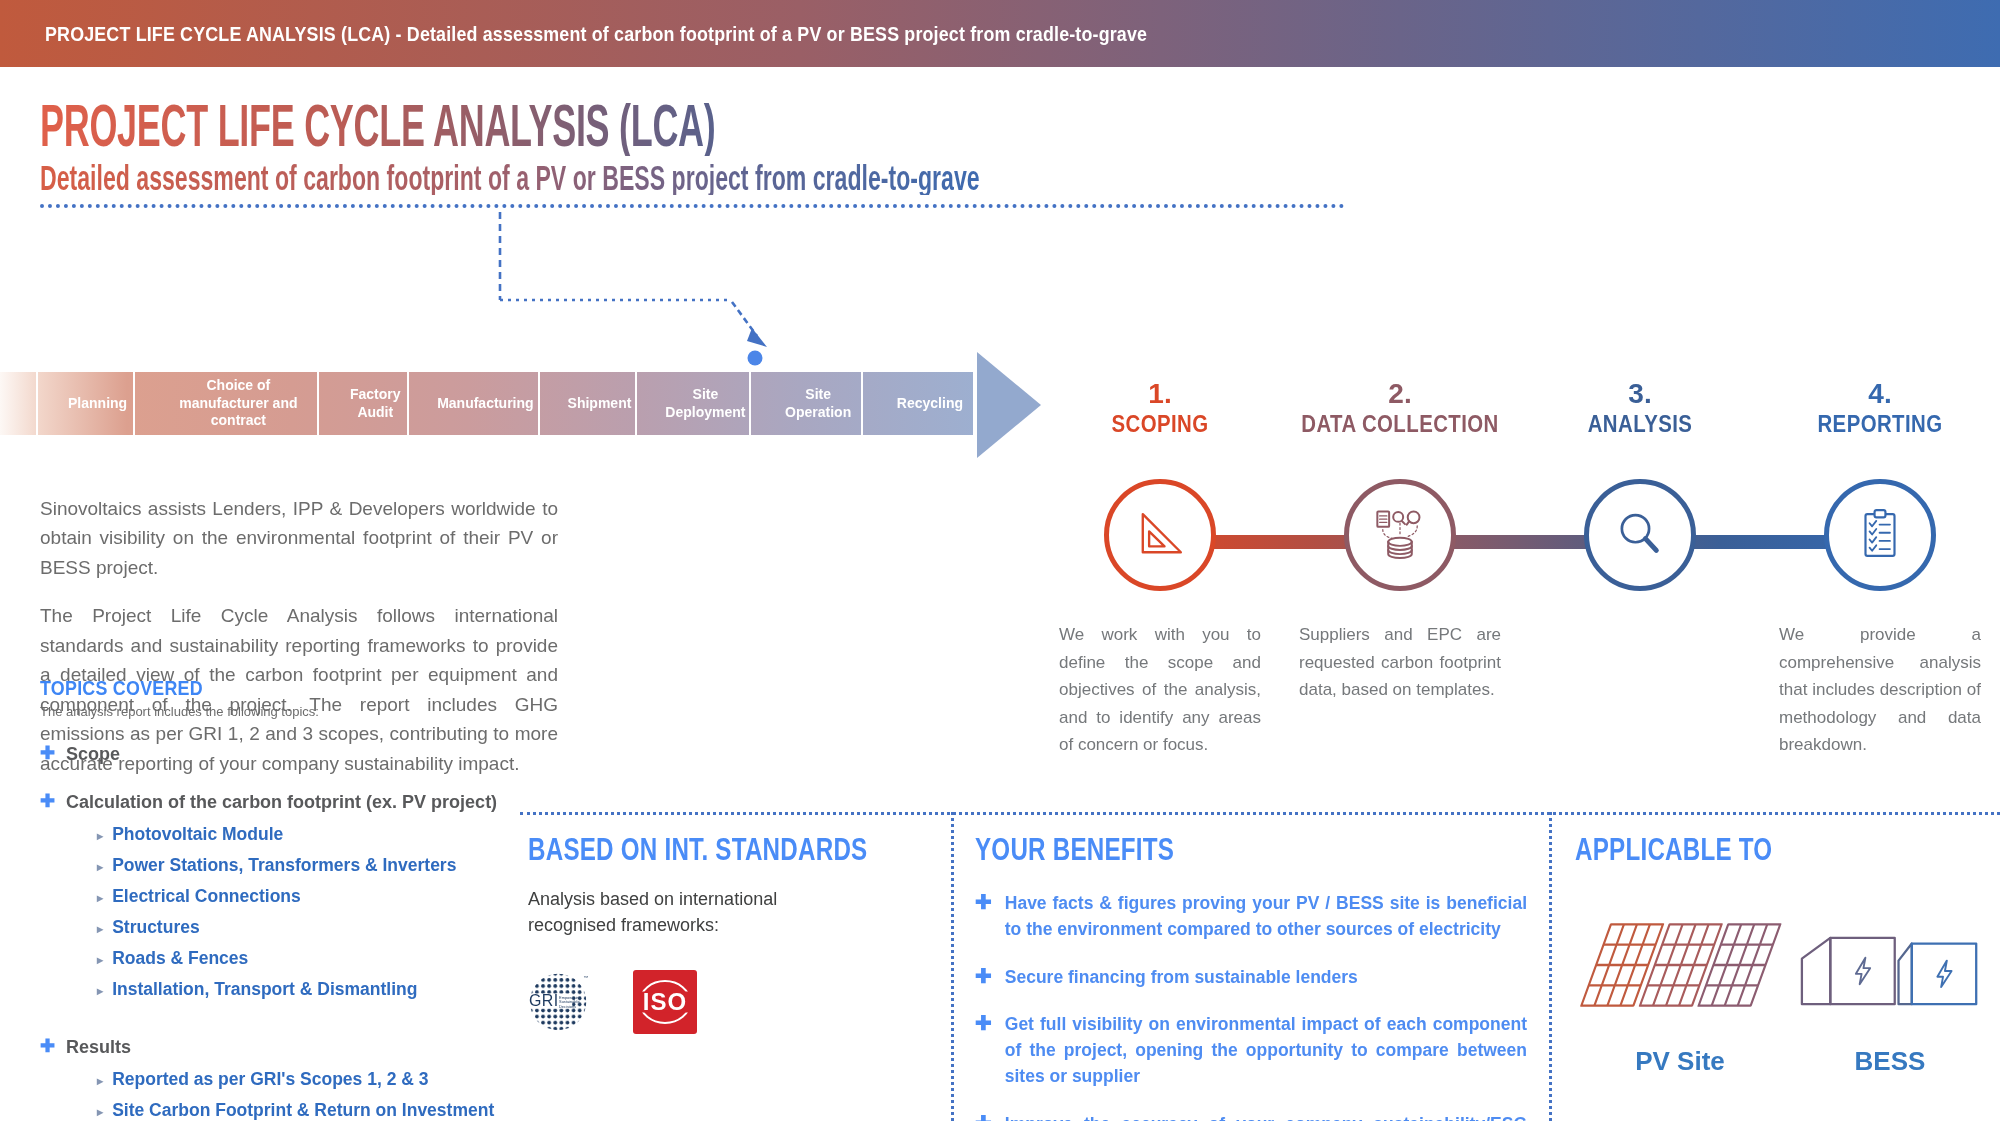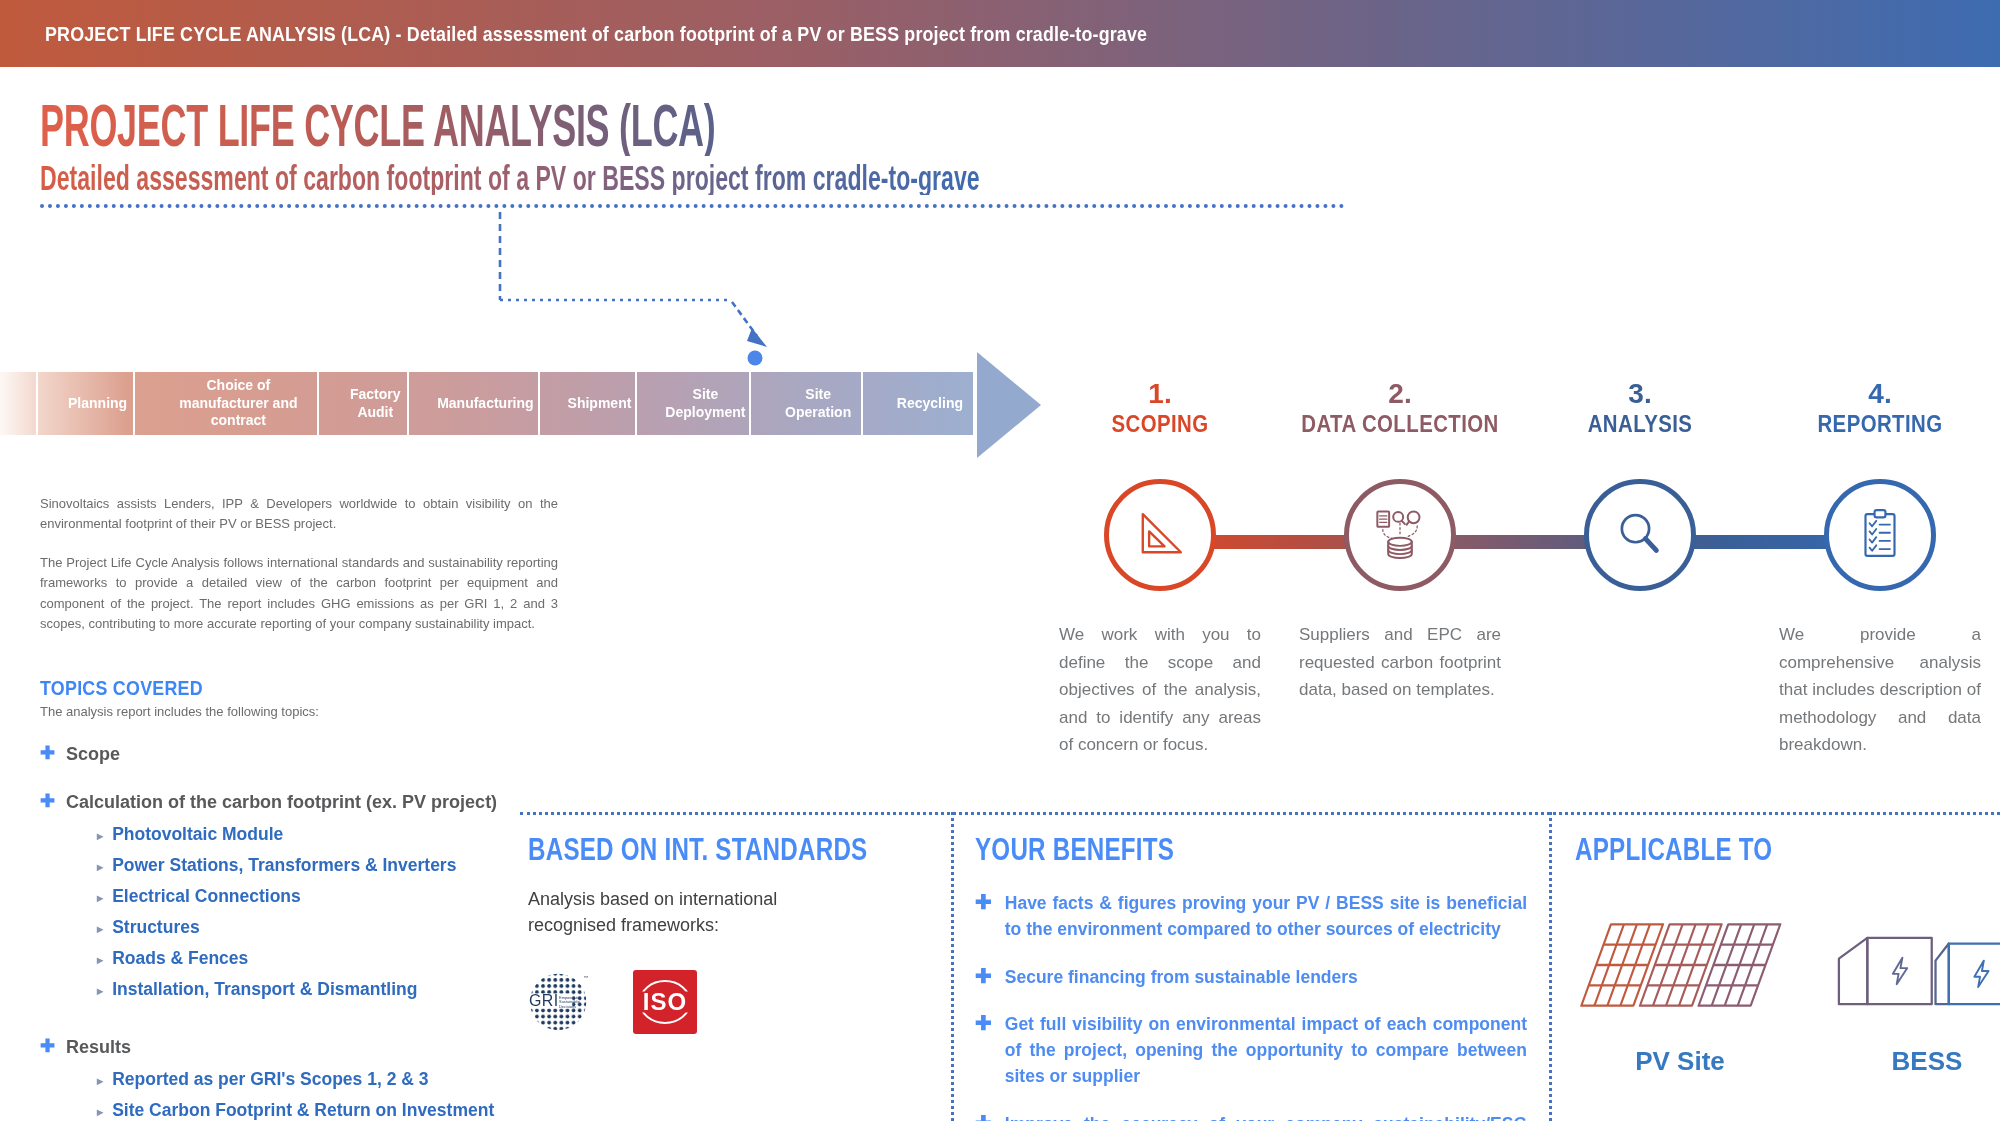--- a/index.html
+++ b/index.html
@@ -48,21 +48,21 @@
   .step .stitle{font-size:24px;font-weight:700;letter-spacing:.5px;line-height:1.2;
           transform:scaleX(.85);transform-origin:center;white-space:nowrap;}
   .step .circle{position:relative;z-index:1;width:102px;height:102px;margin:40px auto 0;
           background:#fff;border-radius:50%;display:flex;align-items:center;justify-content:center;}
   .c1{color:#DA4727}.c2{color:#8E5A64}.c3{color:#3A5F97}.c4{color:#3568AE}
   .b1{border:5px solid #DA4727}.b2{border:5px solid #8E5A64}.b3{border:5px solid #3A5F97}.b4{border:5px solid #3568AE}
   .sdesc{margin:30px 0 0;padding:0 19px;text-align:justify;font-size:17px;line-height:1.62;color:#75787B;}
 
   
   .intro{position:absolute;left:40px;top:494px;width:518px;}
-  .intro p{margin:0 0 19px;font-size:13px;line-height:1.55;color:#6C6C6C;text-align:justify;}
+  .intro p{margin:0 0 19px;font-size:19px;line-height:1.55;color:#6C6C6C;text-align:justify;}
 
   
   .topics-h{position:absolute;left:40px;top:676px;margin:0;}
   .topics-h span{display:inline-block;transform:scaleX(.85);transform-origin:left center;
           font-size:21px;font-weight:800;color:#3E86F5;letter-spacing:.3px;white-space:nowrap;}
   .topics-intro{position:absolute;left:40px;top:704px;margin:0;font-size:13px;color:#6C6C6C;}
   .topics{position:absolute;left:40px;top:744px;width:540px;margin:0;padding:0;list-style:none;}
   .t0{display:flex;gap:11px;align-items:flex-start;font-size:18px;font-weight:700;color:#58595B;margin-top:27px;}
   .topics > .t0:first-child{margin-top:0;}
   .t0 .titem{padding-top:0;}
@@ -92,21 +92,21 @@
   .epd-reg{font-size:12px;font-weight:700;color:#141414;vertical-align:18px;}
   .epd-tag{font-size:9.5px;letter-spacing:1.1px;color:#4A4A4A;margin-top:4px;white-space:nowrap;}
 
   .benefits{position:absolute;left:975px;top:832px;width:552px;}
   .blist{margin:22px 0 0;padding:0;list-style:none;}
   .blist li{display:flex;gap:13px;align-items:flex-start;margin-bottom:21px;}
   .blist .plus{font-size:20px;padding-top:1px;}
   .blist .btext{font-size:17.5px;font-weight:600;color:#4E8CF2;line-height:1.5;text-align:justify;}
 
   .applicable{position:absolute;left:1575px;top:832px;width:420px;}
-  .app-row{display:flex;gap:52px;margin-top:52px;align-items:flex-end;}
+  .app-row{display:flex;gap:15px;margin-top:52px;align-items:flex-end;}
   .app-fig{display:flex;flex-direction:column;align-items:center;}
   .app-label{margin-top:36px;font-size:26px;font-weight:800;color:#3679C0;}
 </style>
 </head>
 <body>
 
 <div id="page">
 
   <header class="banner">
     <span>PROJECT LIFE CYCLE ANALYSIS (LCA)  - Detailed assessment of carbon footprint of a PV or BESS project from cradle-to-grave</span>

